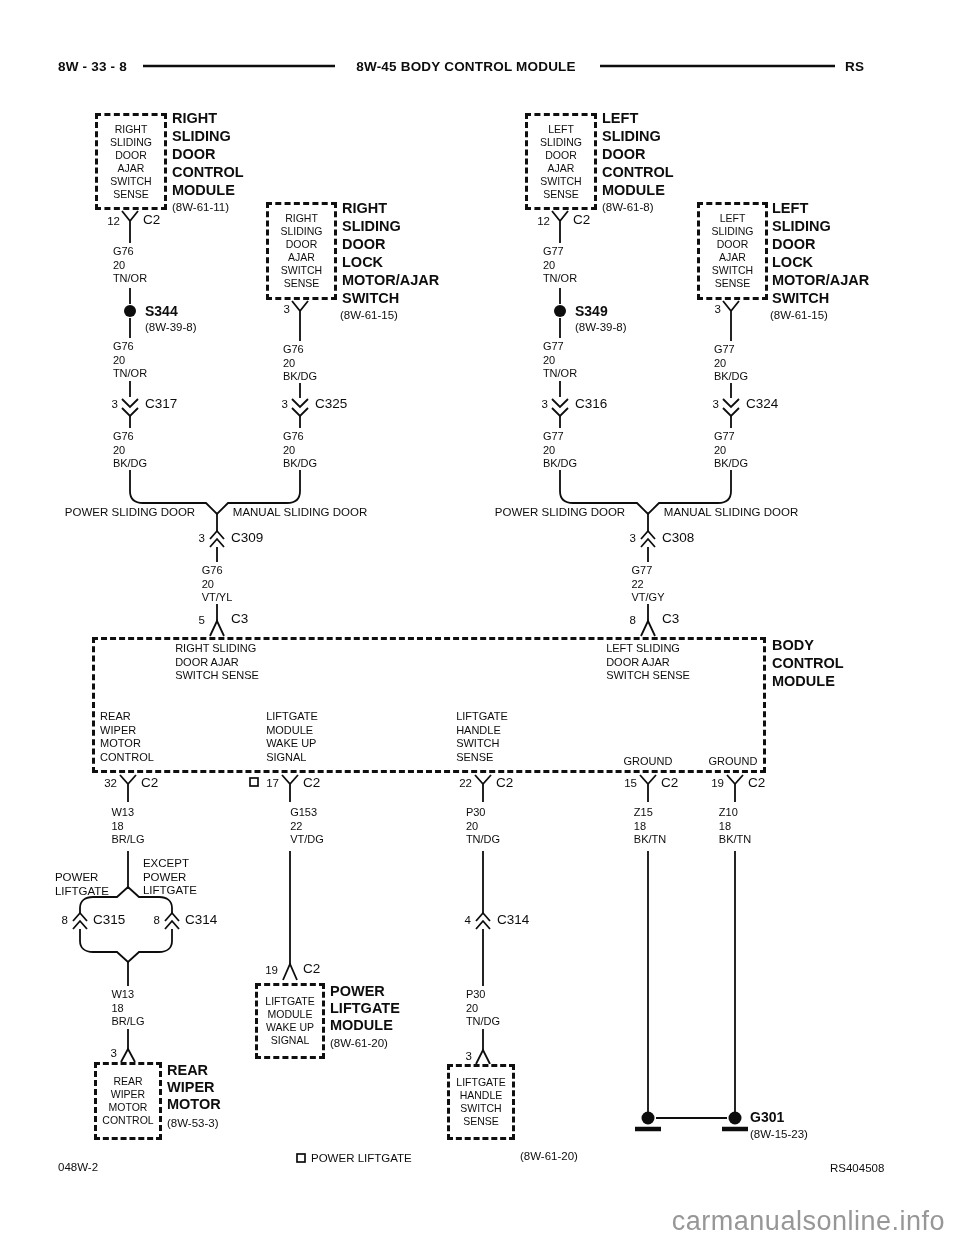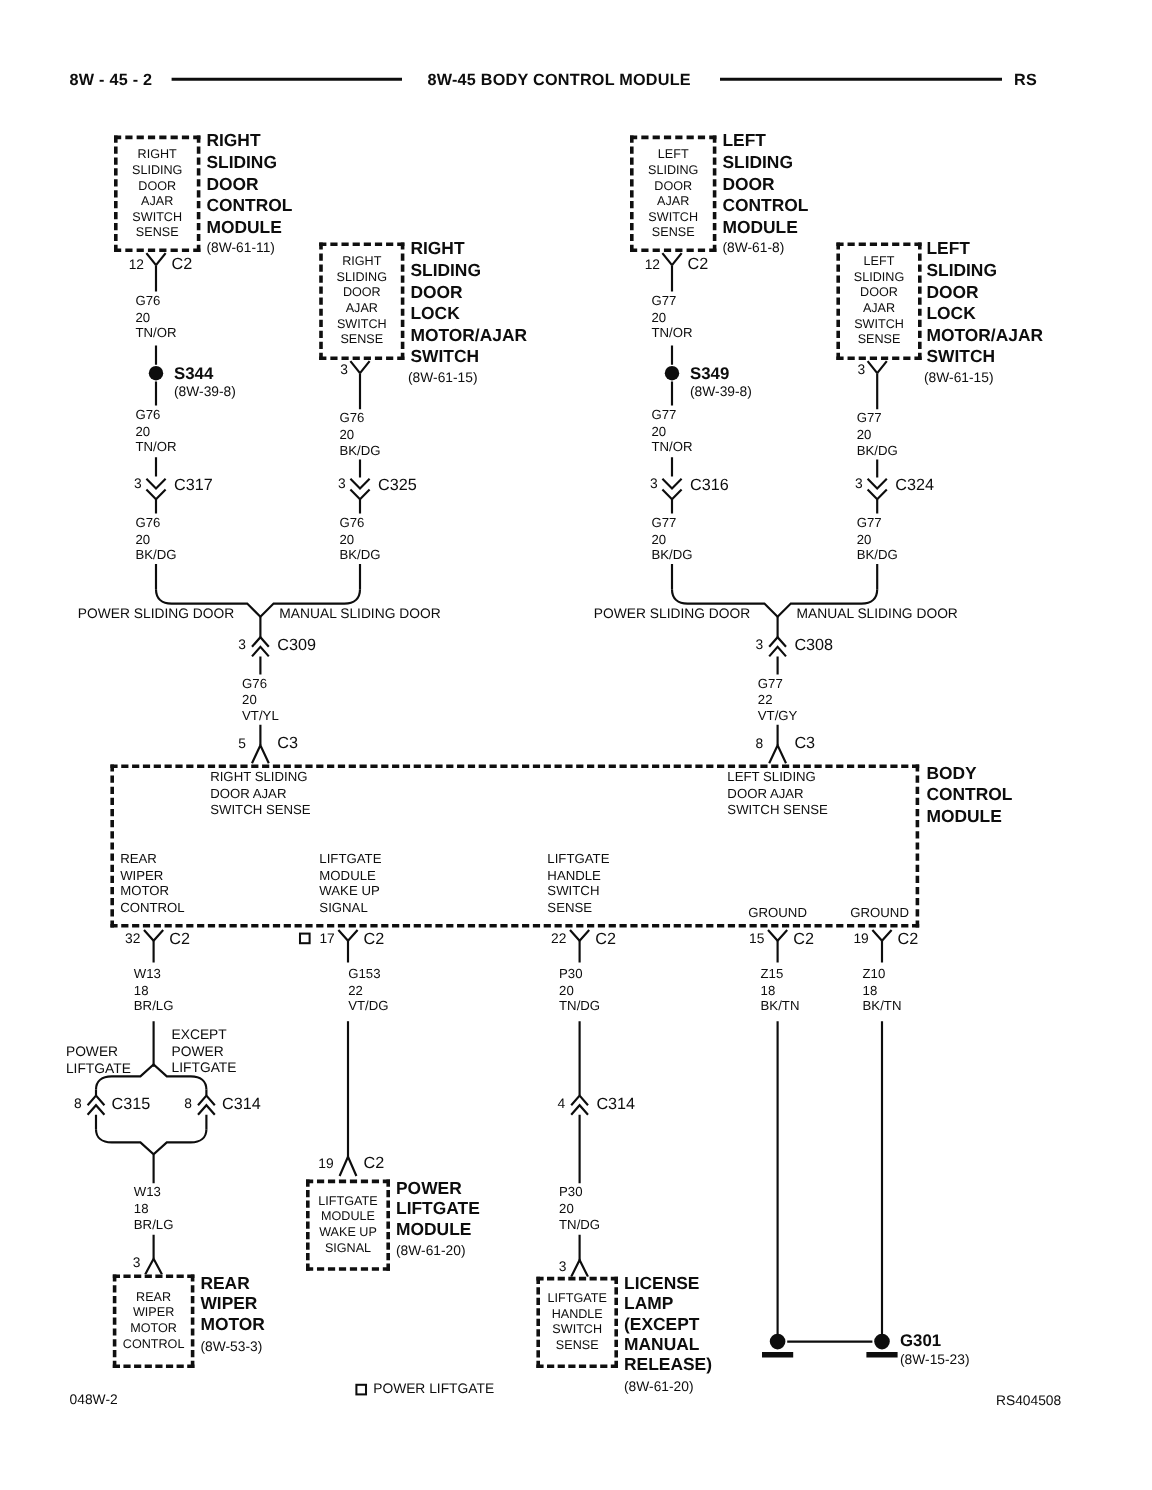--- a/index.html
+++ b/index.html
@@ -94,21 +94,21 @@
       <path d="M635 1129 H661" stroke="#0d0d0d" stroke-width="4.5" fill="none"></path>
       <path d="M722 1129 H748" stroke="#0d0d0d" stroke-width="4.5" fill="none"></path>
     </g>
 
     <g fill="none" stroke="#0d0d0d" stroke-width="1.7">
       <rect x="250" y="778" width="8" height="8"></rect>
       <rect x="297" y="1154" width="8" height="8"></rect>
     </g>
   </svg>
 
-  <div class="t hdr" style="left:58px;top:59px">8W - 45 - 2</div>
+  <div class="t hdr" style="left:58px;top:59px">8W - 33 - 8</div>
   <div class="t hdr c" style="left:466px;top:59px">8W-45 BODY CONTROL MODULE</div>
   <div class="t hdr" style="left:845px;top:59px">RS</div>
 
   <div class="box" style="left:95px;top:113px;width:66px;height:91px">
     <span class="port">RIGHT
 SLIDING
 DOOR
 AJAR
 SWITCH
 SENSE</span>
@@ -188,25 +188,20 @@
 LIFTGATE
 MODULE</div>
   <div class="t ref" style="left:330px;top:1037px">(8W-61-20)</div>
 
   <div class="box" style="left:447px;top:1064px;width:62px;height:70px">
     <span class="port">LIFTGATE
 HANDLE
 SWITCH
 SENSE</span>
     </div>
-  <div class="t name" style="left:520px;top:1062px;line-height:17px">LICENSE
-LAMP
-(EXCEPT
-MANUAL
-RELEASE)</div>
   <div class="t ref" style="left:520px;top:1150px">(8W-61-20)</div>
 
   <div class="box" style="left:92px;top:637px;width:668px;height:130px"></div>
   <div class="t name" style="left:772px;top:636px">BODY
 CONTROL
 MODULE</div>
   <div class="t bcmin c" style="left:217px;top:642px">RIGHT SLIDING
 DOOR AJAR
 SWITCH SENSE</div>
   <div class="t bcmin c" style="left:648px;top:642px">LEFT SLIDING
@@ -347,14 +342,15 @@
   <div class="t branch c" style="left:731px;top:506px">MANUAL SLIDING DOOR</div>
   <div class="t branch c" style="left:82px;top:871px">POWER
 LIFTGATE</div>
   <div class="t branch c" style="left:170px;top:857px">EXCEPT
 POWER
 LIFTGATE</div>
 
   <div class="t pn" style="left:58px;top:1161px">048W-2</div>
   <div class="t branch" style="left:311px;top:1152px">POWER LIFTGATE</div>
   <div class="t ref" style="left:830px;top:1162px">RS404508</div>
+  <div class="t wm r" style="left:945px;top:1206px">carmanualsonline.info</div>
 
 </div>
 
 </body></html>

